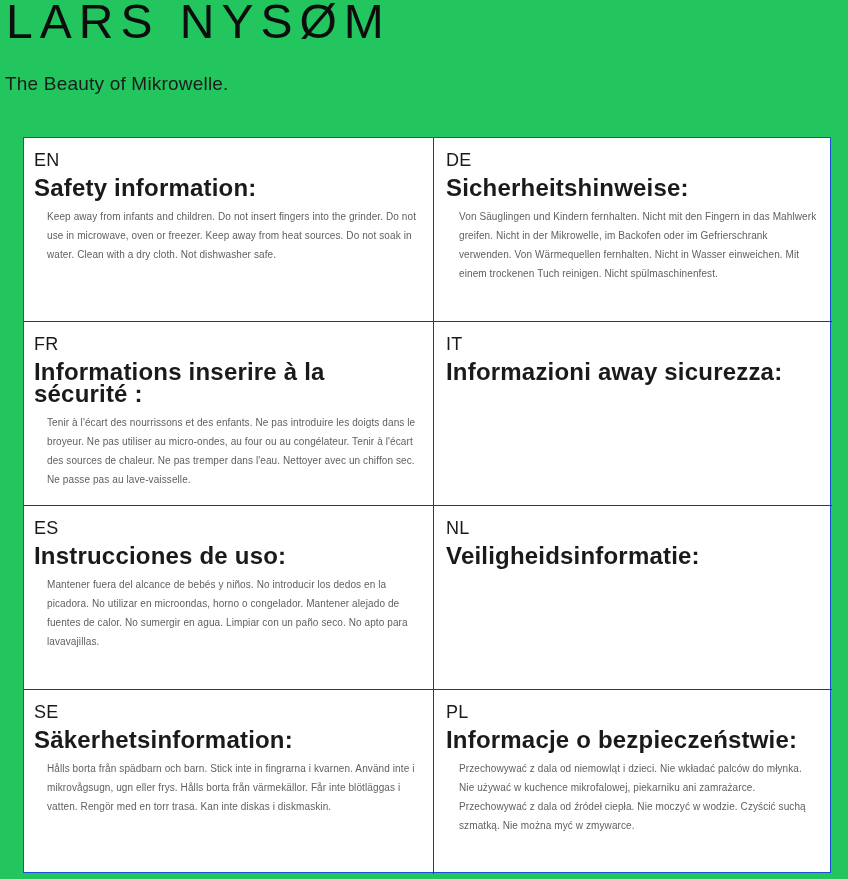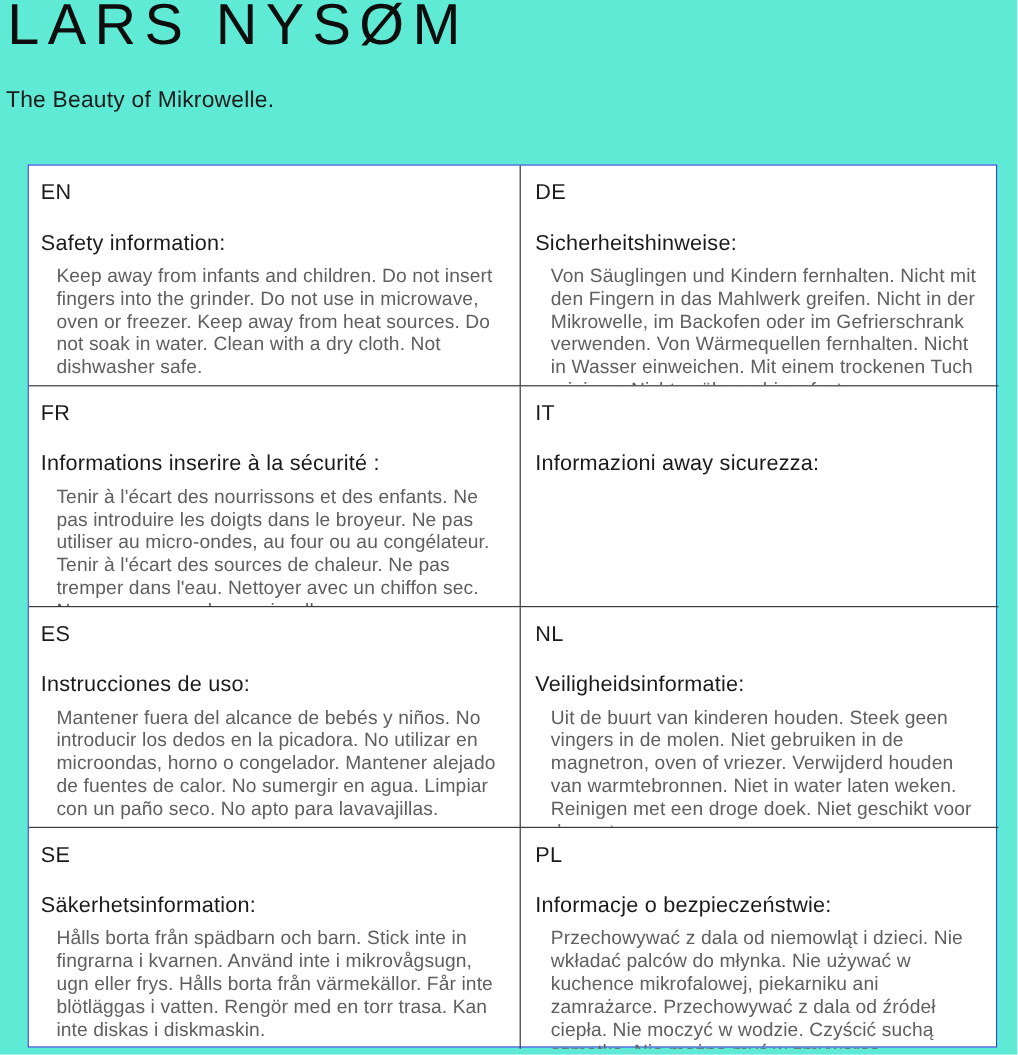--- a/index.html
+++ b/index.html
@@ -4,21 +4,21 @@
 <style>
   * { margin: 0; padding: 0; box-sizing: border-box; }
   html, body {
     background: #ffffff;
     font-family: "Liberation Sans", "DejaVu Sans", sans-serif;
   }
   .page {
     position: relative;
     width: 848px;
     height: 879px;
-    background: #5eead4;
+    background: #22c55e;
     overflow: hidden;
   }
   .logo {
     position: absolute;
     left: 6px;
     top: -6px;
     font-size: 48px;
     font-weight: 400;
     letter-spacing: 7px;
     color: #0d0d0d;
@@ -53,32 +53,32 @@
   .cell.row-top, .cell.row-mid1, .cell.row-mid2 { border-bottom: 1px solid #3a3a3a; }
   .cell.col-right { padding-left: 12px; }
   .lang-code {
     font-size: 18px;
     line-height: 20px;
     color: #1a1a1a;
     font-weight: 400;
     letter-spacing: 0.3px;
   }
   .cell-heading {
-    margin-top: 21px;
-    font-size: 18px;
+    margin-top: 7px;
+    font-size: 24px;
     line-height: 22px;
-    font-weight: 400;
+    font-weight: 700;
     color: #1a1a1a;
     letter-spacing: 0.2px;
   }
   .cell-body {
     margin-top: 8px;
     margin-left: 13px;
     padding-right: 4px;
-    font-size: 16px;
+    font-size: 10px;
     line-height: 19px;
     color: #5f5f5f;
     letter-spacing: 0.1px;
   }
 </style>
 </head>
 <body>
 
 <div class="page">
 
@@ -112,21 +112,20 @@
 
     <section class="cell col-left row-mid2">
       <div class="lang-code">ES</div>
       <h2 class="cell-heading">Instrucciones de uso:</h2>
       <p class="cell-body">Mantener fuera del alcance de bebés y niños. No introducir los dedos en la picadora. No utilizar en microondas, horno o congelador. Mantener alejado de fuentes de calor. No sumergir en agua. Limpiar con un paño seco. No apto para lavavajillas.</p>
     </section>
 
     <section class="cell col-right row-mid2">
       <div class="lang-code">NL</div>
       <h2 class="cell-heading">Veiligheidsinformatie:</h2>
-      <p class="cell-body">Uit de buurt van kinderen houden. Steek geen vingers in de molen. Niet gebruiken in de magnetron, oven of vriezer. Verwijderd houden van warmtebronnen. Niet in water laten weken. Reinigen met een droge doek. Niet geschikt voor de vaatwasser.</p>
     </section>
 
     <section class="cell col-left row-bottom">
       <div class="lang-code">SE</div>
       <h2 class="cell-heading">Säkerhetsinformation:</h2>
       <p class="cell-body">Hålls borta från spädbarn och barn. Stick inte in fingrarna i kvarnen. Använd inte i mikrovågsugn, ugn eller frys. Hålls borta från värmekällor. Får inte blötläggas i vatten. Rengör med en torr trasa. Kan inte diskas i diskmaskin.</p>
     </section>
 
     <section class="cell col-right row-bottom">
       <div class="lang-code">PL</div>

